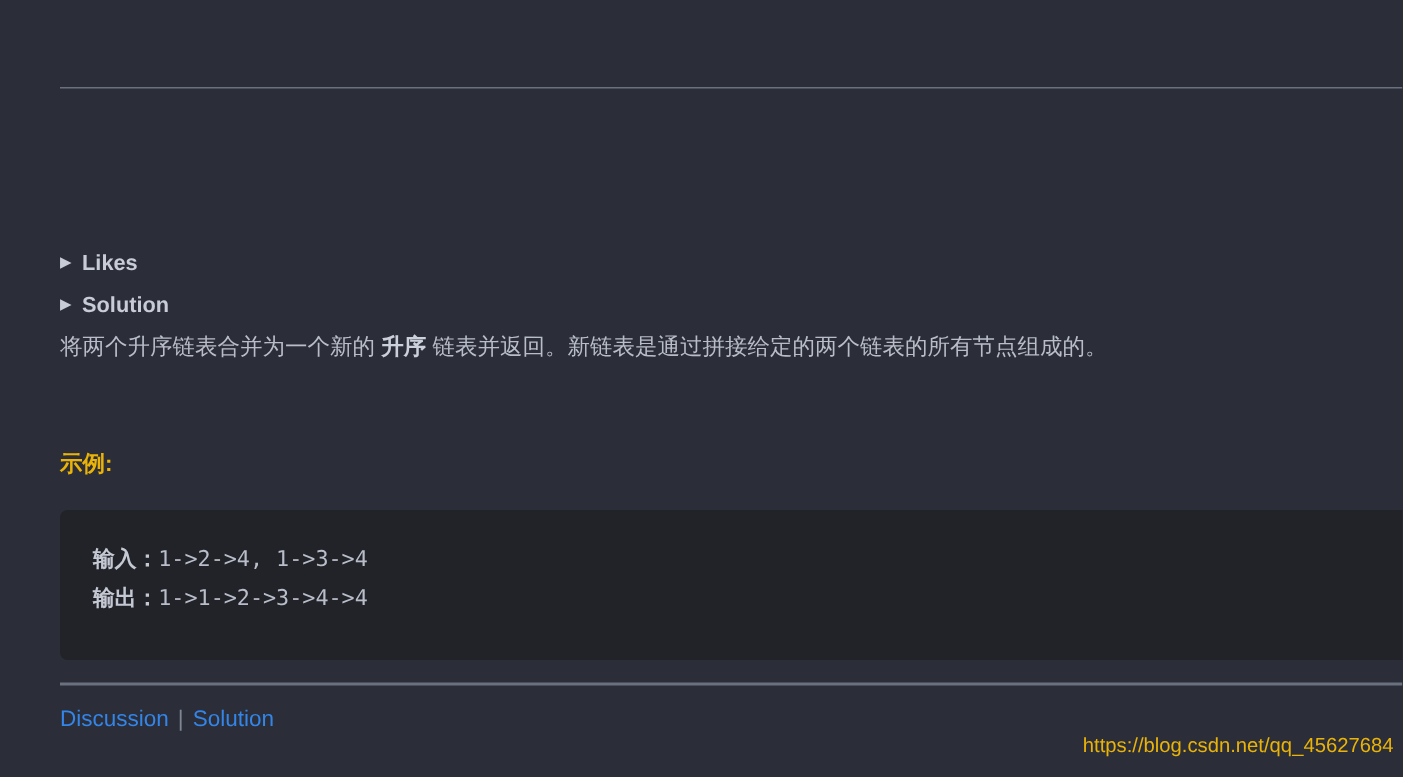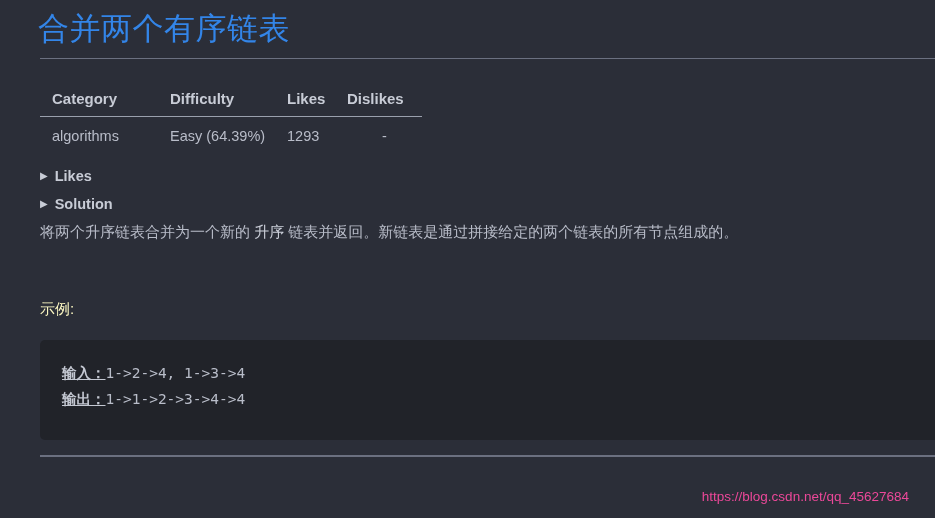--- a/index.html
+++ b/index.html
@@ -99,30 +99,30 @@
   
   .description {
     position: absolute;
     left: 40px;
     top: 221px;
     width: 890px;
     font-size: 15px;
     line-height: 22px;
     color: #b9bdc9;
   }
-  .description b { font-weight: normal; color: #ccd0da; }
+  .description b { font-weight: bold; color: #ccd0da; }
 
   
   .example-heading {
     position: absolute;
     left: 40px;
     top: 300px;
     font-size: 15px;
-    font-weight: normal;
-    color: #fef9c3;
+    font-weight: bold;
+    color: #eab308;
   }
 
   
   .code-block {
     position: absolute;
     left: 40px;
     top: 340px;
     width: 900px;
     height: 100px;
     background: #212329;
@@ -131,21 +131,21 @@
     padding: 20px 0 0 22px;
     overflow: hidden;
   }
   .code-line {
     font-family: "DejaVu Sans Mono", "Liberation Mono", monospace;
     font-size: 14.5px;
     line-height: 26px;
     color: #b9bdc9;
     white-space: pre;
   }
-  .code-line .lbl { font-weight: bold; color: #c4c8d2; text-decoration: underline; }
+  .code-line .lbl { font-weight: bold; color: #c4c8d2; }
 
   
   .footer-rule {
     position: absolute;
     left: 40px;
     top: 455px;
     width: 895px;
     height: 2px;
     background: #6b7080;
   }
@@ -160,53 +160,34 @@
     gap: 6px;
   }
   .footer-links a {
     color: #3385e8;
     text-decoration: none;
   }
   .footer-sep { color: #7e8594; }
 
   .watermark {
     position: absolute;
-    right: 26px;
+    right: 6px;
     top: 489px;
     font-size: 13.5px;
-    color: #ec4899;
+    color: #eab308;
     white-space: nowrap;
   }
 </style>
 </head>
 <body>
 
 <div class="page">
 
-  <div class="title">合并两个有序链表</div>
   <div class="title-rule"></div>
 
-  <table class="info-table">
-    <thead>
-      <tr>
-        <th class="col-category">Category</th>
-        <th class="col-difficulty">Difficulty</th>
-        <th class="col-likes">Likes</th>
-        <th class="col-dislikes">Dislikes</th>
-      </tr>
-    </thead>
-    <tbody>
-      <tr>
-        <td class="col-category">algorithms</td>
-        <td class="col-difficulty">Easy (64.39%)</td>
-        <td class="col-likes">1293</td>
-        <td class="col-dislikes cell-center">-</td>
-      </tr>
-    </tbody>
-  </table>
 
   <div class="collapsible" id="tags-row">
     <span class="caret">▶</span>
     <span>Likes</span>
   </div>
 
   <div class="collapsible" id="companies-row">
     <span class="caret">▶</span>
     <span>Solution</span>
   </div>
@@ -215,16 +196,21 @@
 
   <div class="example-heading">示例:</div>
 
   <div class="code-block">
     <div class="code-line"><span class="lbl">输入：</span><span>1-&gt;2-&gt;4, 1-&gt;3-&gt;4</span></div>
     <div class="code-line"><span class="lbl">输出：</span><span>1-&gt;1-&gt;2-&gt;3-&gt;4-&gt;4</span></div>
   </div>
 
   <div class="footer-rule"></div>
 
+  <div class="footer-links">
+    <a href="#">Discussion</a>
+    <span class="footer-sep">|</span>
+    <a href="#">Solution</a>
+  </div>
 
   <div class="watermark">https://blog.csdn.net/qq_45627684</div>
 
 </div>
 
 </body></html>

